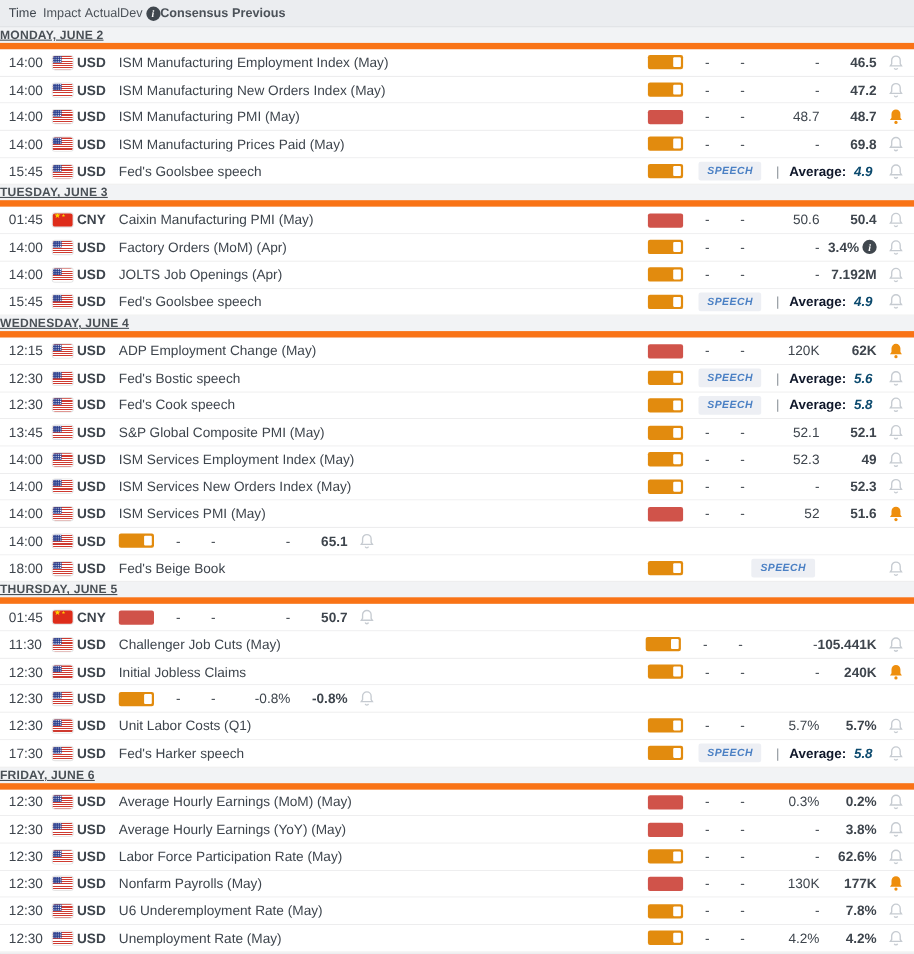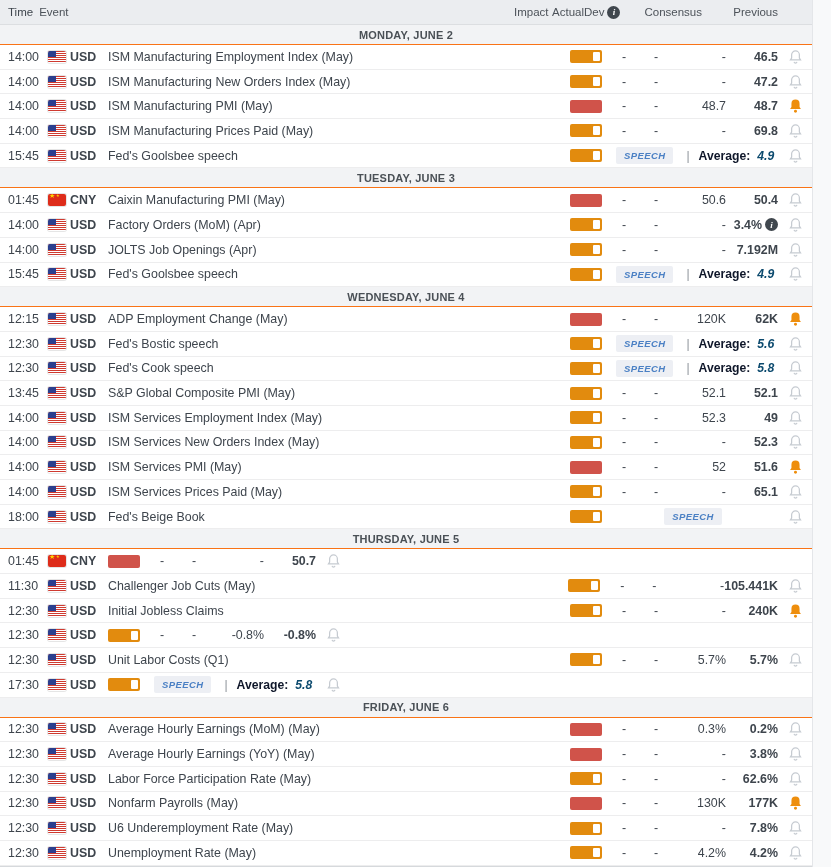--- a/index.html
+++ b/index.html
@@ -1,18 +1,18 @@
 <!DOCTYPE html>
 <html><head>
 <meta charset="utf-8">
 <style>
   * { margin:0; padding:0; box-sizing:border-box; }
   html,body { width:831px; height:867px; background:#fff; overflow:hidden;
     font-family:"Liberation Sans","DejaVu Sans",sans-serif; }
-  .wrap { display:flex; width:831px; height:867px; }
+  .wrap { display:flex; width:831px; height:867px;flex-direction:column; }
   .table { flex:1 1 auto; border-bottom:1px solid #d6d9dc; }
   .gutter { flex:0 0 19px; background:#f8f9fa; border-left:1px solid #e4e6e9; }
 
   
   .hdr { display:flex; align-items:center; height:25px; background:#ebedf0;
     border-bottom:1px solid #dcdee1; color:#4c5259; font-size:11.5px; }
   .hdr .cell-label { white-space:nowrap; }
 
   
   .c-time   { flex:0 0 34px; margin-left:8px; margin-right:6px; }
@@ -22,26 +22,26 @@
   .c-impact { flex:0 0 38px; display:flex; align-items:center; }
   .c-actual { flex:0 0 32px; text-align:center; }
   .c-dev    { flex:0 0 32px; text-align:center; }
   .c-cons   { flex:0 0 54px; text-align:right; white-space:nowrap; }
   .c-prev   { flex:0 0 52px; text-align:right; white-space:nowrap; font-weight:700;
               display:flex; justify-content:flex-end; align-items:center; gap:3px; }
   .c-bell   { flex:0 0 34px; display:flex; justify-content:center; align-items:center; cursor:pointer; }
 
   .hdr .c-time { flex-basis:22px; margin-right:6px; }
   .hdr .c-dev { display:flex; align-items:center; justify-content:center; gap:2px; }
-  .hdr .c-cons, .hdr .c-prev { font-weight:400; overflow:visible;margin-left:24px; }
+  .hdr .c-cons, .hdr .c-prev { font-weight:700; overflow:visible; }
 
   
-  .dayband { height:20px; display:flex; align-items:center; justify-content:center;
-    background:#f2f3f5; border-bottom:1px solid #f97316; color:#4a5056;
-    font-size:11px; font-weight:700; letter-spacing:.2px; }
+  .dayband { height:20px; display:flex; align-items:center; justify-content:flex-start;
+    background:#f2f3f5; border-bottom:6px solid #f97316; color:#4a5056;
+    font-size:11px; font-weight:700; letter-spacing:.2px;text-decoration:underline; }
 
   
   .row { display:flex; align-items:center; height:24.7px; background:#fff;
     border-bottom:1px solid #ededee; color:#3e454d; font-size:12.4px; cursor:pointer; }
   .c-time { color:#3e454d; }
   .dash { color:#3e454d; }
 
   
   .flag { width:18px; height:12px; border-radius:2px; position:relative; display:inline-block;
     overflow:hidden; box-shadow:0 0 0 1px rgba(0,0,0,.10); }
@@ -81,21 +81,20 @@
   .bell-svg { display:block; }
 </style>
 </head>
 <body>
 
 <div class="wrap">
   <div class="table">
 
     <div class="hdr">
       <span class="c-time cell-label">Time</span>
-      <span class="c-event cell-label">Event</span>
       <span class="c-impact cell-label">Impact</span>
       <span class="c-actual cell-label">Actual</span>
       <span class="c-dev">
         <span class="cell-label">Dev</span>
         <span class="info-ic">i</span>
       </span>
       <span class="c-cons cell-label">Consensus</span>
       <span class="c-prev cell-label">Previous</span>
       <span class="c-bell"></span>
     </div>
@@ -564,21 +563,20 @@
       </svg>
     </span>
   </div>
 
   <div class="row">
     <span class="c-time">14:00</span>
     <span class="c-flag">
             <span class="flag flag-us"></span>
           </span>
     <span class="c-cur">USD</span>
-    <span class="c-event">ISM Services Prices Paid (May)</span>
     <span class="c-impact">
             <span class="impact impact-medium"></span>
           </span>
 
     <span class="cells-data c-actual dash">-</span>
     <span class="cells-data c-dev dash">-</span>
     <span class="cells-data c-cons">-</span>
     <span class="cells-data c-prev">
       <span>65.1</span>
 
@@ -759,20 +757,21 @@
 
     </span>
   </div>
 
   <div class="row">
     <span class="c-time">17:30</span>
     <span class="c-flag">
             <span class="flag flag-us"></span>
           </span>
     <span class="c-cur">USD</span>
+    <span class="c-event">Fed's Harker speech</span>
     <span class="c-impact">
             <span class="impact impact-medium"></span>
           </span>
 
     <span class="cells-special">
       <span class="badge">SPEECH</span>
       <span class="avg-group">
         <span class="avg-sep">|</span>
         <span class="avg-label">Average:</span>
         <span class="avg-value">5.8</span>

